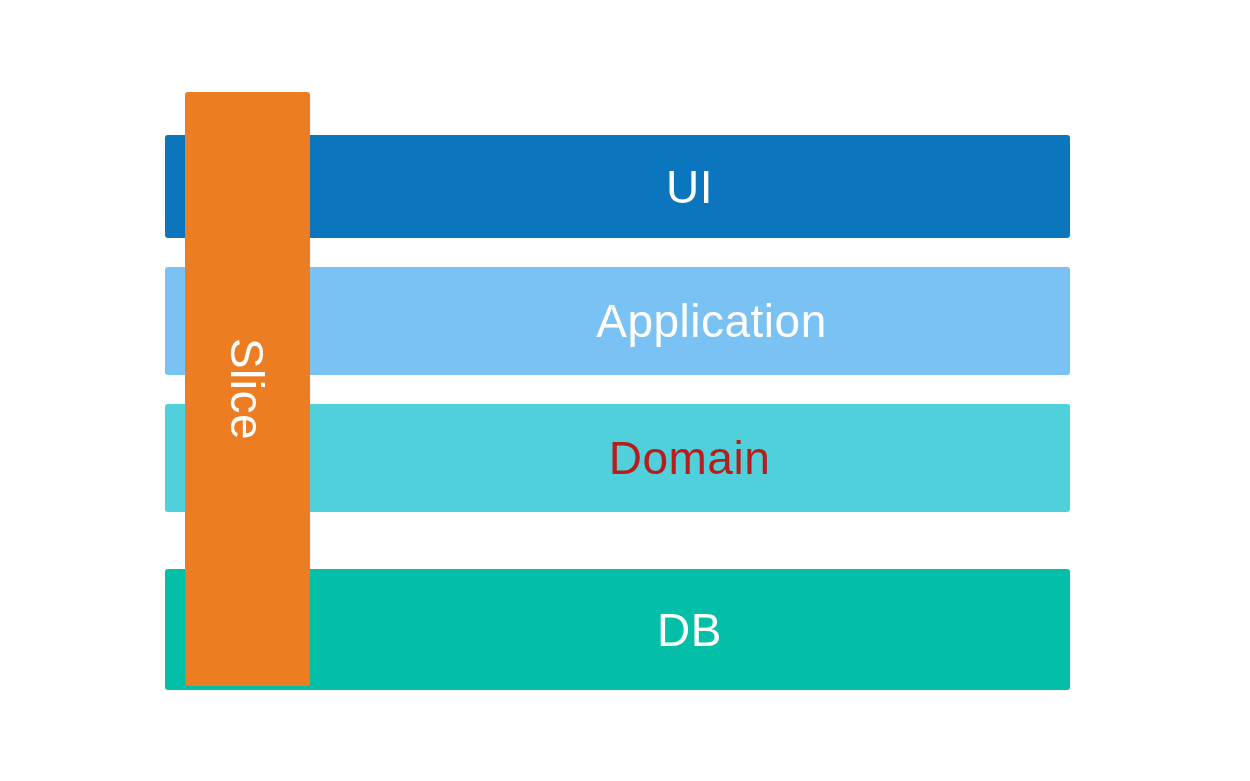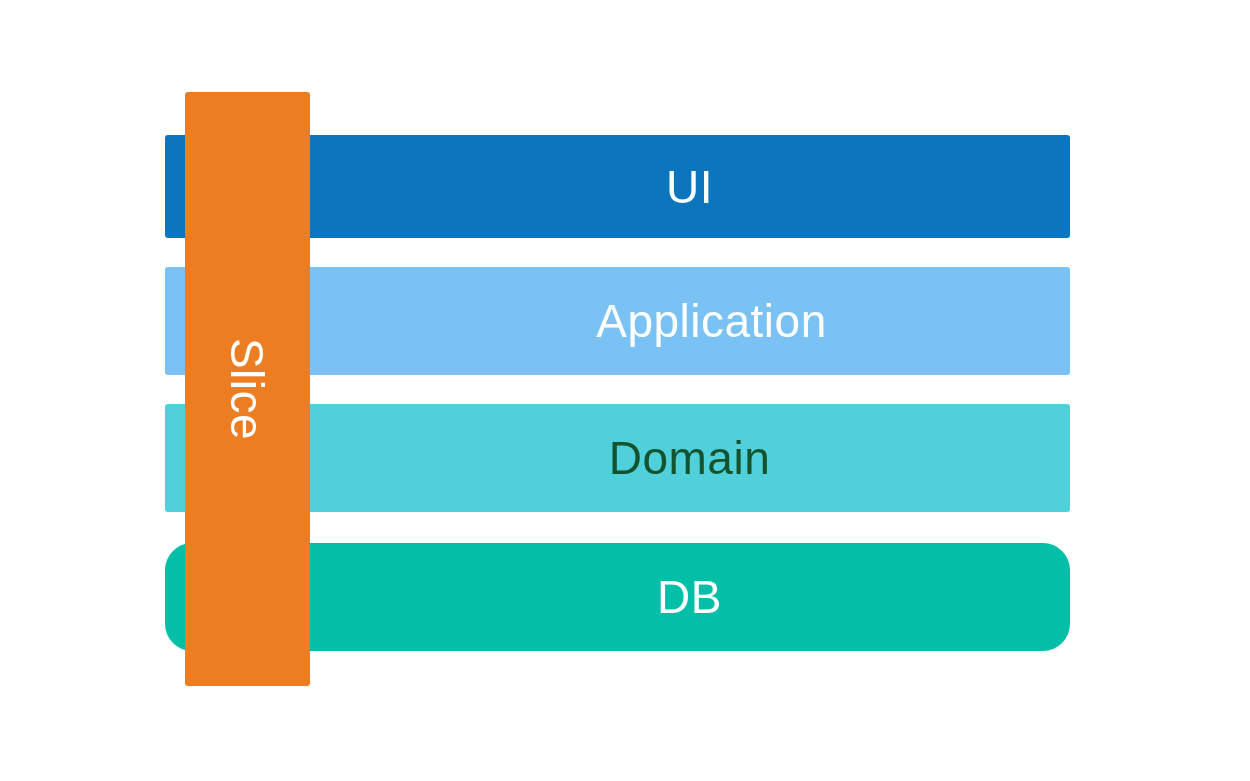--- a/index.html
+++ b/index.html
@@ -39,21 +39,21 @@
     letter-spacing: 0.5px;
     
     transform: translateX(72px);
     white-space: nowrap;
     user-select: none;
   }
 
   #bar-ui          { top: 135px; height: 103px; }
   #bar-application { top: 267px; height: 108px; }
   #bar-domain      { top: 404px; height: 108px; }
-  #bar-db          { top: 543px; height: 108px; border-radius: 27px; }
+  #bar-db          { top: 569px; height: 121px; }
 
   
   #slice-bar {
     position: absolute;
     left: 185px;
     top: 92px;
     width: 125px;
     height: 594px;
     border-radius: 3px;
     display: flex;
@@ -81,21 +81,21 @@
 
   <div class="layer-bar" id="bar-ui" style="background-color: rgb(11, 118, 190);">
     <span class="layer-label" style="color: rgb(255, 255, 255);">UI</span>
   </div>
 
   <div class="layer-bar" id="bar-application" style="background-color: rgb(121, 194, 243);">
     <span class="layer-label" style="color: rgb(255, 255, 255); margin-left: 44px;">Application</span>
   </div>
 
   <div class="layer-bar" id="bar-domain" style="background-color: rgb(79, 208, 218);">
-    <span class="layer-label" style="color: #14532d;">Domain</span>
+    <span class="layer-label" style="color: #b91c1c;">Domain</span>
   </div>
 
   <div class="layer-bar" id="bar-db" style="background-color: rgb(3, 191, 168);">
     <span class="layer-label" style="color: rgb(255, 255, 255);">DB</span>
   </div>
 
   <div id="slice-bar" style="background-color: rgb(237, 125, 34);">
     <span id="slice-label" style="color: rgb(255, 255, 255); transform: rotate(90deg);">Slice</span>
   </div>
 

